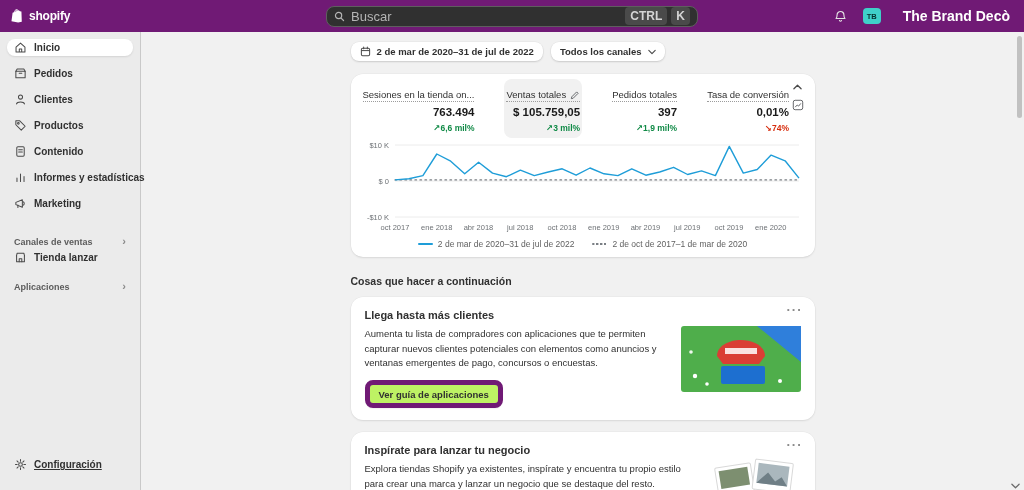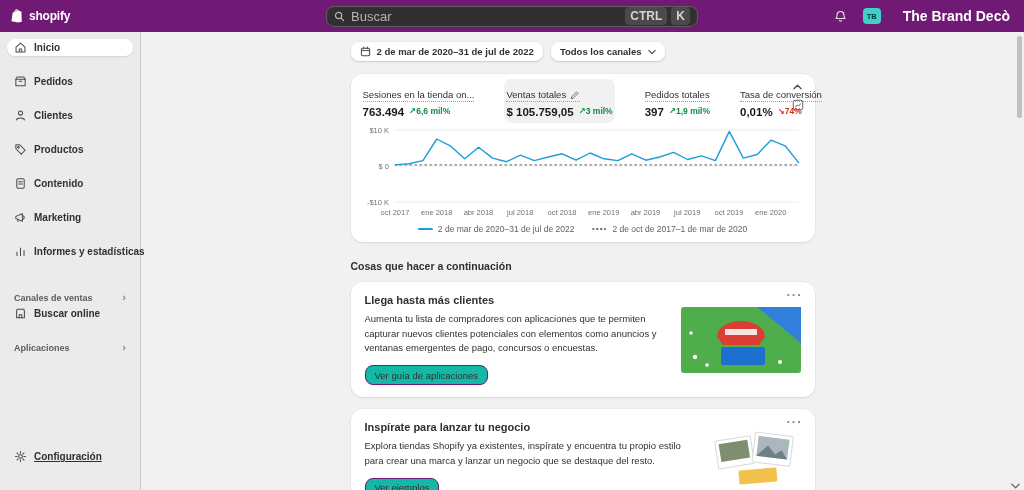--- a/index.html
+++ b/index.html
@@ -39,21 +39,21 @@
   .store-name { color:#fff; font-size:14px; font-weight:700; }
   
   .shell { display:flex; height:458px; }
   .sidebar {
     width:141px; background:#ebebeb; border-right:1px solid #c9c9c9;
     display:flex; flex-direction:column; padding:7px 7px 8px;
   }
   .side-item {
     display:flex; align-items:center; gap:7px; padding:2px 7px; height:17px;
     border-radius:8px; font-size:10px; font-weight:600; color:#303030;
-    cursor:pointer; margin-bottom:17px; white-space:nowrap;
+    cursor:pointer; margin-bottom:9px; white-space:nowrap;
   }
   .side-item.active { background:#fff; box-shadow:0 1px 2px rgba(0,0,0,.1); font-weight:700; }
   .s-icon { width:13px; height:13px; display:flex; align-items:center; justify-content:center; color:#4a4a4a; flex:0 0 13px; }
   .section-head {
     display:flex; justify-content:space-between; align-items:center;
     padding:3px 7px 2px; margin-top:12px;
     font-size:9px; font-weight:700; color:#5c5c5c; cursor:pointer;
   }
   .section-head .chev { color:#8a8a8a; font-size:11px; line-height:1; }
   .side-footer { margin-top:auto;text-decoration:underline; }
@@ -72,21 +72,21 @@
     box-shadow:0 1px 2px rgba(0,0,0,.09), 0 0 0 .5px rgba(0,0,0,.04);
     padding:10px 12px 4px;
   }
   .metrics { display:flex; gap:30px; align-items:flex-start; }
   .metric { cursor:pointer; }
   .metric.selected { background:#f1f1f1; border-radius:8px; padding:5px 2px; margin:-5px 0; }
   .m-label {
     font-size:9.5px; color:#303030; border-bottom:1px dotted #9c9c9c;
     padding-bottom:1px; white-space:nowrap; display:inline-flex; align-items:center; gap:4px;
   }
-  .m-value-row { display:flex; align-items:flex-start; gap:5px; margin-top:4px; white-space:nowrap; }
+  .m-value-row { display:flex; align-items:flex-end; gap:5px; margin-top:4px; white-space:nowrap;flex-direction:column; }
   .m-value { font-size:11.5px; font-weight:700; color:#1a1a1a; }
   .delta { font-size:8.5px; font-weight:700; }
   .delta.up { color:#108a46; }
   .delta.down { color:#d72c0d; }
   .panel-actions {
     position:absolute; top:10px; right:11px;
     display:flex; flex-direction:column; gap:9px; align-items:center;
   }
   .panel-actions > span { cursor:pointer; display:flex; }
   #chart { display:block; margin-top:4px; }
@@ -101,22 +101,22 @@
   
   .task-card {
     position:relative; background:#fff; border-radius:12px;
     box-shadow:0 1px 2px rgba(0,0,0,.09), 0 0 0 .5px rgba(0,0,0,.04);
     padding:12px 14px; margin-bottom:12px; display:flex; gap:12px;
   }
   .task-text { flex:1; min-width:0; padding-right:6px; }
   .task-title { font-size:11px; font-weight:700; margin-bottom:6px; }
   .task-body { font-size:9.5px; line-height:1.55; color:#303030; }
   .task-btn {
-    margin-top:9px; background:#14b8a6; border:1px solid #701a75; border-radius:8px;
-    padding:3.5px 9px; font-size:9.5px; font-weight:400; color:#303030;
+    margin-top:9px; background:#bef264; border:5px solid #701a75; border-radius:8px;
+    padding:3.5px 9px; font-size:9.5px; font-weight:700; color:#303030;
     font-family:inherit; cursor:pointer; box-shadow:0 1px 1px rgba(0,0,0,.05);
   }
   .task-illo { align-self:center; display:flex; }
   .card-menu {
     position:absolute; top:6px; right:12px; color:#8a8a8a;
     font-size:13px; font-weight:700; letter-spacing:1px; cursor:pointer; line-height:1;
   }
   
   .scroll-thumb {
     position:absolute; right:2px; top:36px; width:5px; height:82px;
@@ -211,51 +211,51 @@
               <svg width="13" height="13" viewBox="0 0 14 14" fill="none" stroke="currentColor" stroke-width="1.1" stroke-linecap="round" stroke-linejoin="round">
                 <rect x="3" y="2" width="8" height="10" rx="1.2"></rect>
                 <path d="M5 5.2h4M5 7.6h4"></path>
               </svg>
             </span>
             <span class="s-label">Contenido</span>
           </div>
           <div class="side-item">
             <span class="s-icon">
               <svg width="13" height="13" viewBox="0 0 14 14" fill="none" stroke="currentColor" stroke-width="1.1" stroke-linecap="round" stroke-linejoin="round">
+                <path d="M3.2 11.2V7.6M7 11.2V3.2M10.8 11.2V6"></path>
+              </svg>
+            </span>
+            <span class="s-label">Informes y estadísticas</span>
+          </div>
+          <div class="side-item">
+            <span class="s-icon">
+              <svg width="13" height="13" viewBox="0 0 14 14" fill="none" stroke="currentColor" stroke-width="1.1" stroke-linecap="round" stroke-linejoin="round">
                 <path d="M2 5.8v2.4l7 2.9V2.9L2 5.8z"></path>
                 <path d="M9.8 5.2c1.6.4 1.6 3.2 0 3.6"></path>
                 <path d="M4.2 8.6v2.6"></path>
               </svg>
             </span>
             <span class="s-label">Marketing</span>
-          </div>
-          <div class="side-item">
-            <span class="s-icon">
-              <svg width="13" height="13" viewBox="0 0 14 14" fill="none" stroke="currentColor" stroke-width="1.1" stroke-linecap="round" stroke-linejoin="round">
-                <path d="M3.2 11.2V7.6M7 11.2V3.2M10.8 11.2V6"></path>
-              </svg>
-            </span>
-            <span class="s-label">Informes y estadísticas</span>
           </div>
         </div>
       <div id="sidebar-sections">
           <div class="side-section">
      <div class="section-head">
        <span>Canales de ventas</span>
        <span class="chev">›</span>
      </div>
             <div class="side-item">
               <span class="s-icon">
                 <svg width="13" height="13" viewBox="0 0 14 14" fill="none" stroke="currentColor" stroke-width="1.1" stroke-linecap="round" stroke-linejoin="round">
                   <path d="M2.6 5.4 3.4 2.4h7.2l.8 3"></path>
                   <path d="M2.8 5.4v6.2h8.4V5.4"></path>
                   <path d="M5.6 11.6V8.4h2.8v3.2"></path>
                 </svg>
               </span>
-              <span class="s-label">Buscar online</span>
+              <span class="s-label">Tienda lanzar</span>
             </div>
           </div>
           <div class="side-section">
      <div class="section-head">
        <span>Aplicaciones</span>
        <span class="chev">›</span>
      </div>
           </div>
         </div>
       <div class="side-footer" id="sidebar-footer">

